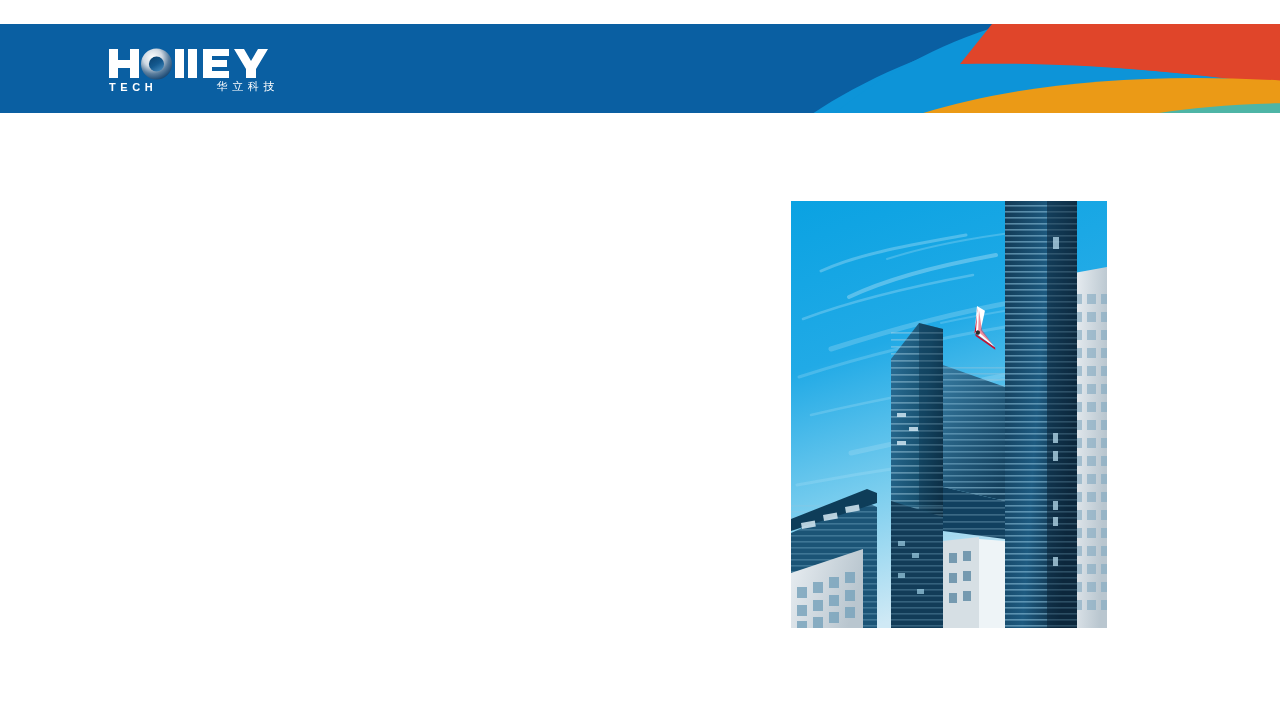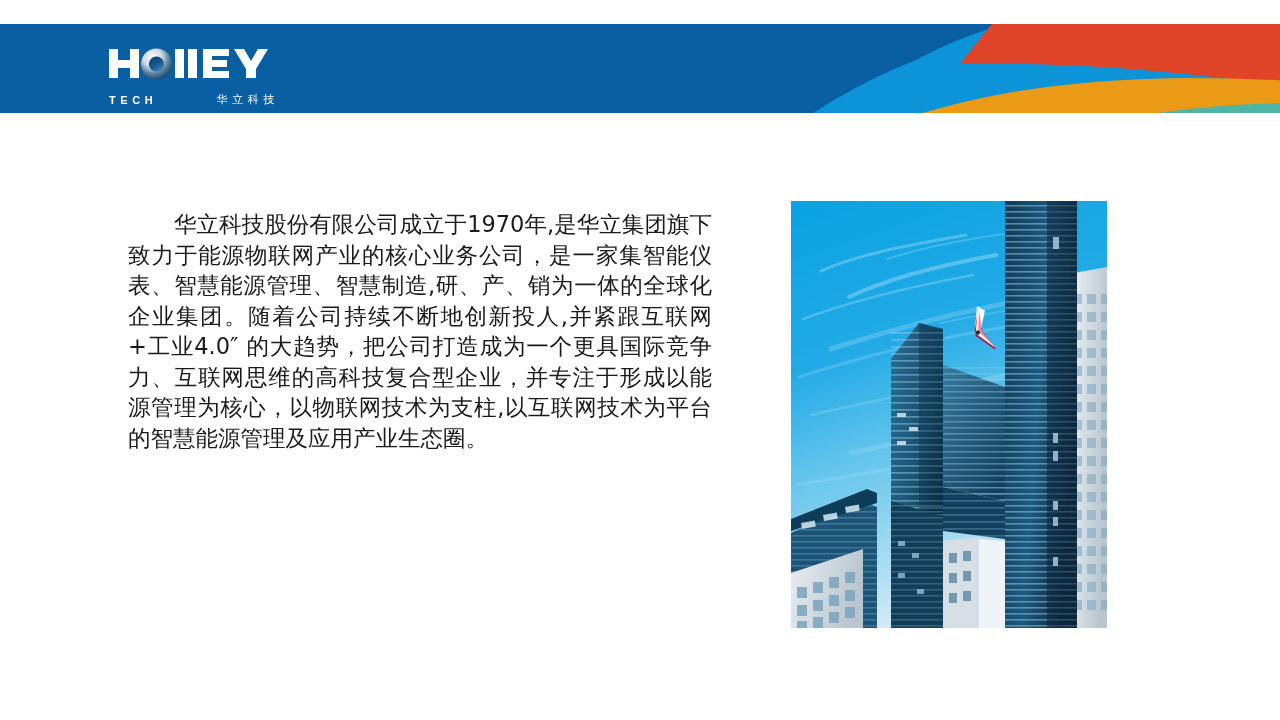--- a/index.html
+++ b/index.html
@@ -56,21 +56,21 @@
   #logo-wordmark {
     position: relative;
     height: 33px;
     width: 172px;
   }
   #logo-wordmark svg { display: block; }
 
   #logo-sub {
     position: absolute;
     left: 0;
-    top: 46px;
+    top: 33px;
     width: 172px;
     display: flex;
     align-items: center;
     justify-content: space-between;
     padding: 0 1px;
     box-sizing: border-box;
   }
   #logo-sub .latin {
     color: #ffffff;
     font-size: 11px;
@@ -195,21 +195,20 @@
         <path d="M126,2 L136,2 L143,14 L150,2 L160,2 L148,22 L148,31 L138,31 L138,22 Z" fill="#ffffff"></path>
       </svg>
     </div>
     <div id="logo-sub">
       <span class="latin">TECH</span>
       <span class="cjk">华立科技</span>
     </div>
   </div>
 
 
-  <div id="body-text">华立科技股份有限公司成立于1970年,是华立集团旗下致力于能源物联网产业的核心业务公司，是一家集智能仪表、智慧能源管理、智慧制造,研、产、销为一体的全球化企业集团。随着公司持续不断地创新投人,并紧跟互联网+工业4.0″ 的大趋势，把公司打造成为一个更具国际竞争力、互联网思维的高科技复合型企业，并专注于形成以能源管理为核心，以物联网技术为支柱,以互联网技术为平台的智慧能源管理及应用产业生态圈。</div>
 
   <div id="photo">
     <svg viewBox="0 0 316 427" preserveAspectRatio="none" aria-hidden="true">
       <defs>
         <linearGradient id="skyG" x1="0" y1="0" x2="0.25" y2="1">
           <stop offset="0%" stop-color="#0aa2e2"></stop>
           <stop offset="38%" stop-color="#21aae6"></stop>
           <stop offset="70%" stop-color="#79cdee"></stop>
           <stop offset="100%" stop-color="#cfe9f5"></stop>
         </linearGradient>

